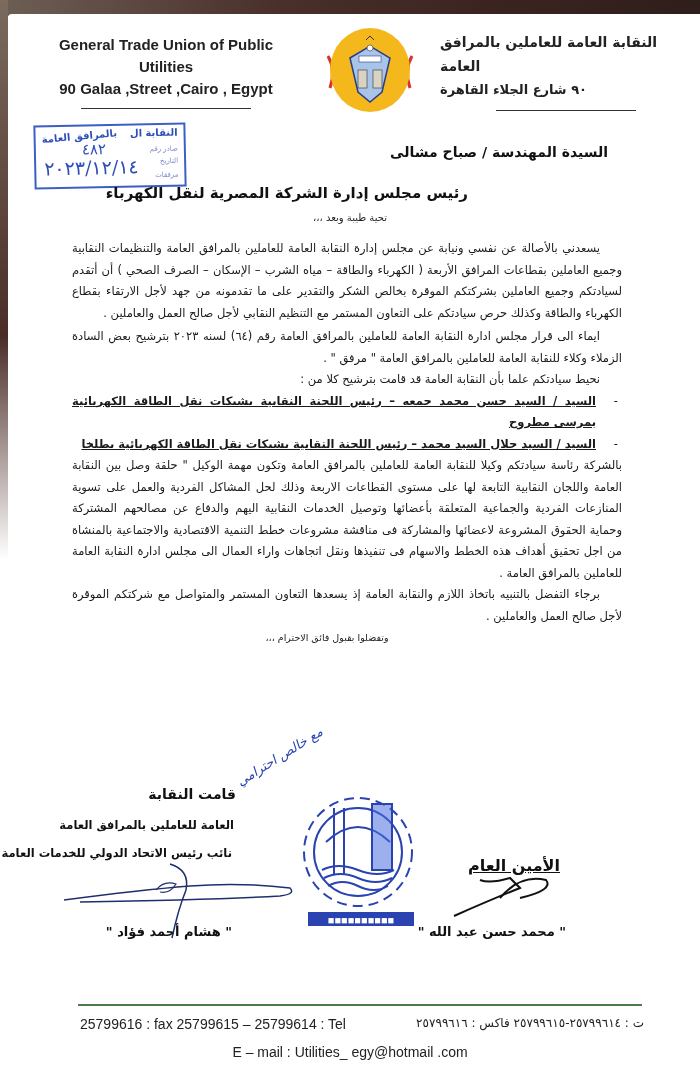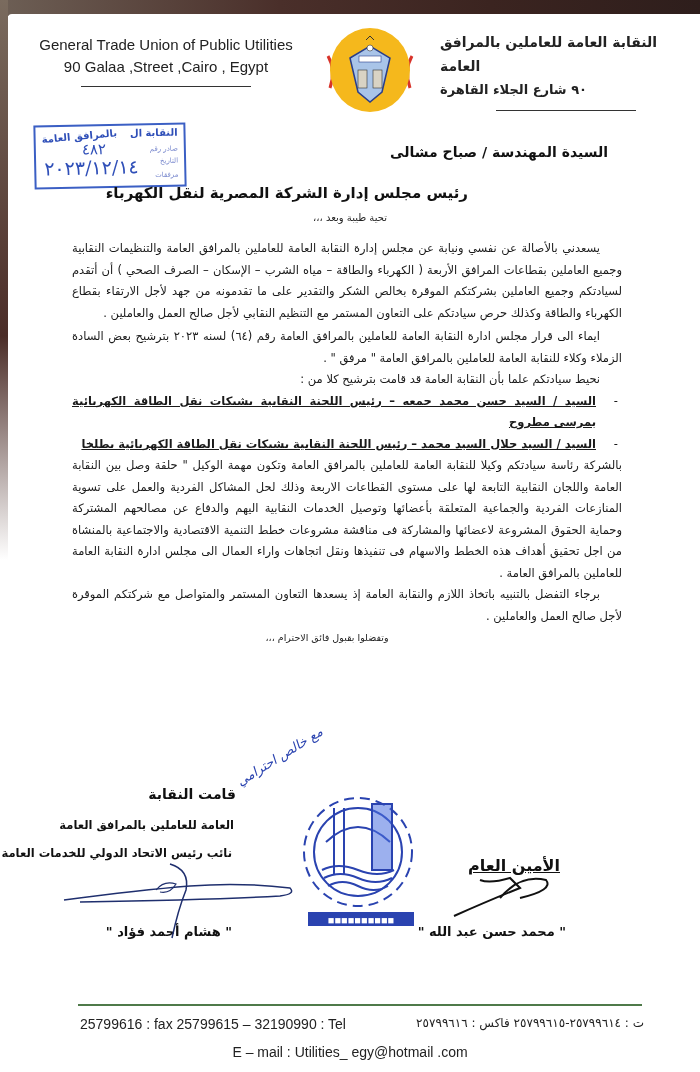--- a/index.html
+++ b/index.html
@@ -17,21 +17,21 @@
   }
   .paper {
     position: absolute; left: 8px; top: 14px; right: 0; bottom: 0;
     background: #ffffff;
     border-top-left-radius: 4px;
   }
 
   
   .hdr-en {
     position: absolute; left: 36px; top: 34px; width: 260px; text-align: center;
-    font-family: "Liberation Sans", sans-serif; font-weight: normal; color: #222;
+    font-family: "Liberation Sans", sans-serif; font-weight: bold; color: #222;
   }
   .hdr-en .l1 { font-size: 15px; line-height: 22px; }
   .hdr-en .l2 { font-size: 15px; line-height: 22px; }
   .hdr-en .rule { margin: 8px auto 0; width: 170px; border-top: 1.5px solid #333; }
 
   .hdr-ar {
     position: absolute; right: 20px; top: 30px; width: 240px; direction: rtl; text-align: left;
     font-weight: bold; color: #222;
   }
   .hdr-ar .l1 { font-size: 14px; line-height: 24px; }
@@ -201,15 +201,15 @@
   <path d="M4 40 Q80 30 130 26 Q180 22 230 28 Q236 34 220 36 Q150 40 20 42" stroke="#1f2f6e" stroke-width="1.5" fill="none"></path>
   <path d="M110 4 Q130 10 126 30 Q118 50 112 78" stroke="#1f2f6e" stroke-width="1.5" fill="none"></path>
   <path d="M96 30 Q104 20 116 24 Q110 34 100 32" stroke="#1f2f6e" stroke-width="1.2" fill="none"></path>
 </svg>
 <svg class="sig-scribble-right" viewBox="0 0 110 50">
   <path d="M4 46 Q40 30 70 18 L60 8 Q40 14 30 10" stroke="#111" stroke-width="2" fill="none"></path>
   <path d="M50 28 Q70 4 96 10 Q104 20 70 28" stroke="#111" stroke-width="2" fill="none"></path>
 </svg>
 
 <div class="footer-rule"></div>
-<div class="footer-en">25799616 : fax  25799615 – 32190990 : Tel</div>
+<div class="footer-en">25799616 : fax  25799615 – 25799614 : Tel</div>
 <div class="footer-ar">ت : ٢٥٧٩٩٦١٤-٢٥٧٩٩٦١٥ فاكس : ٢٥٧٩٩٦١٦</div>
 <div class="footer-email">E – mail : Utilities_ egy@hotmail .com</div>
 
 </body></html>

